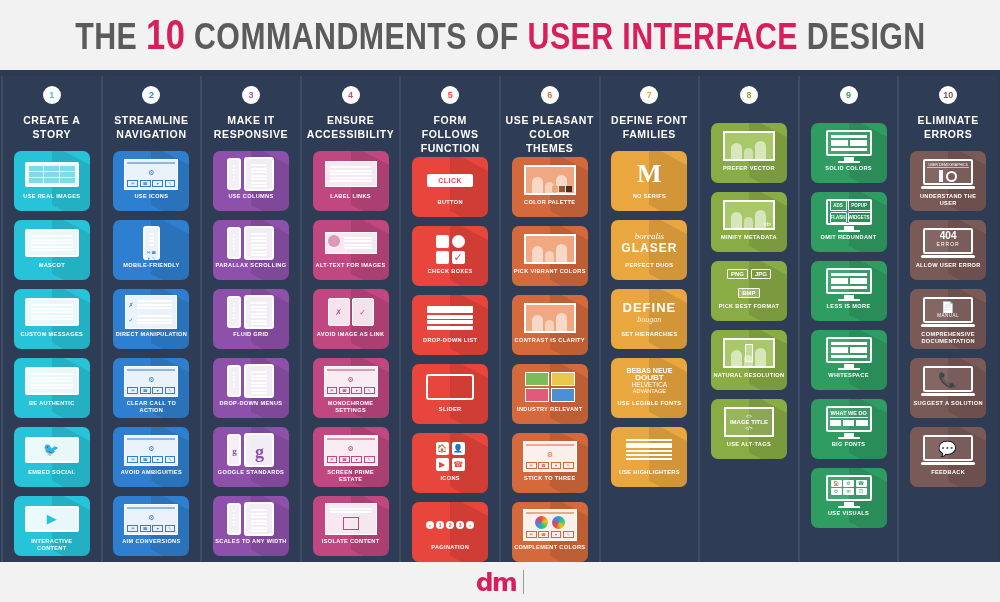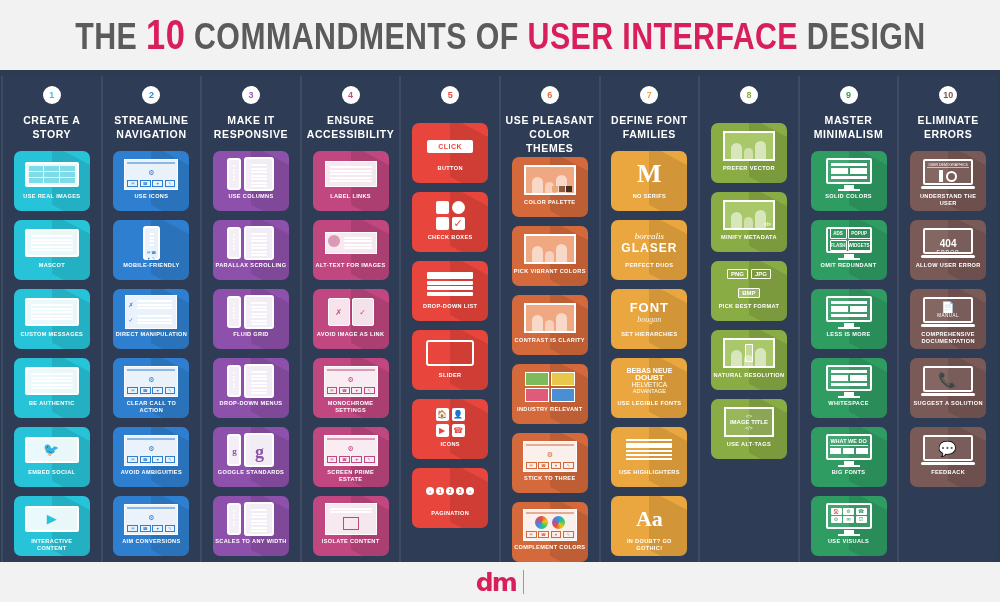--- a/index.html
+++ b/index.html
@@ -564,20 +564,21 @@
                 </div>
                 <div style="width:16px;height:13px;border:1.5px solid currentColor;margin:2px auto"></div>
               </div>
             </div>
             <div class="card-label">ISOLATE CONTENT</div>
           </div>
         </div>
       </div>
       <div class="col">
         <div class="badge" style="color: rgb(232, 69, 60);">5</div>
+        <div class="col-title">FORM FOLLOWS FUNCTION</div>
         <div class="cards">
           <div class="card" style="background: rgb(232, 69, 60);">
             <div class="shadow"></div>
             <div class="art" style="color:#e8453c">
               <div style="background:#fff;color:#e8453c;font-size:7px;font-weight:bold;padding:3px 0;width:46px;text-align:center;border-radius:2px;letter-spacing:.5px">CLICK</div>
             </div>
             <div class="card-label">BUTTON</div>
           </div>
           <div class="card" style="background: rgb(232, 69, 60);">
             <div class="shadow"></div>
@@ -746,21 +747,21 @@
                 <div style="font-family:'Liberation Serif',serif;font-style:italic;font-size:9px">borealis</div>
                 <div style="font-size:12px;font-weight:bold;letter-spacing:1px">GLASER</div>
               </div>
             </div>
             <div class="card-label">PERFECT DUOS</div>
           </div>
           <div class="card" style="background: rgb(234, 167, 63);">
             <div class="shadow"></div>
             <div class="art" style="color:#eaa73f">
               <div style="text-align:center;color:#fff">
-                <div style="font-size:13px;font-weight:bold;letter-spacing:1px">FONT</div>
+                <div style="font-size:13px;font-weight:bold;letter-spacing:1px">DEFINE</div>
                 <div style="font-size:8px;opacity:.85;font-family:'Liberation Serif',serif;font-style:italic">bougan</div>
               </div>
             </div>
             <div class="card-label">SET HIERARCHIES</div>
           </div>
           <div class="card" style="background: rgb(234, 167, 63);">
             <div class="shadow"></div>
             <div class="art" style="color:#eaa73f">
               <div style="text-align:center;color:#fff;line-height:7px">
                 <div style="font-size:7px;font-weight:bold">BEBAS NEUE</div>
@@ -777,27 +778,20 @@
               <div style="width:46px">
                 <div style="height:2px;background:#fff;margin-bottom:2px;"></div>
                 <div style="height:2px;background:#fff;margin-bottom:2px;background:#fff;height:5px;"></div>
                 <div style="height:2px;background:#fff;margin-bottom:2px;"></div>
                 <div style="height:2px;background:#fff;margin-bottom:2px;"></div>
                 <div style="height:2px;background:#fff;margin-bottom:2px;"></div>
               </div>
             </div>
             <div class="card-label">USE HIGHLIGHTERS</div>
           </div>
-          <div class="card" style="background: rgb(234, 167, 63);">
-            <div class="shadow"></div>
-            <div class="art" style="color:#eaa73f">
-              <div class="bigtxt" style="font-size:22px;line-height:30px">Aa</div>
-            </div>
-            <div class="card-label">IN DOUBT? GO GOTHIC!</div>
-          </div>
         </div>
       </div>
       <div class="col">
         <div class="badge" style="color: rgb(138, 171, 60);">8</div>
         <div class="cards">
           <div class="card" style="background: rgb(138, 172, 68);">
             <div class="shadow"></div>
             <div class="art" style="color:#8aac44">
               <div style="position:relative;width:52px;height:30px;border:2px solid #fff;background:#a9c86a;display:flex;align-items:flex-end;justify-content:center;gap:2px;overflow:hidden">
                 <div style="width:11px;height:16px;border-radius:6px 6px 0 0;background:rgba(255,255,255,.55)"></div>
@@ -845,21 +839,20 @@
             <div class="shadow"></div>
             <div class="art" style="color:#8aac44">
               <div style="border:2px solid #fff;width:50px;text-align:center;color:#fff;font-size:5px;padding:4px 0;background:rgba(255,255,255,.12)">&lt;&gt;<br><b style="font-size:6px">IMAGE TITLE</b><br>&lt;/&gt;</div>
             </div>
             <div class="card-label">USE ALT-TAGS</div>
           </div>
         </div>
       </div>
       <div class="col">
         <div class="badge" style="color: rgb(46, 158, 99);">9</div>
-        <div class="col-title">MASTER MINIMALISM</div>
         <div class="cards">
           <div class="card" style="background: rgb(47, 156, 98);">
             <div class="shadow"></div>
             <div class="art" style="color:#2f9c62">
               <div class="mon">
                 <div class="scr" style="display:flex;flex-direction:column;gap:2px;padding:3px;background:rgba(255,255,255,.1)">
                   <div style="background:#fff;height:3px"></div>
                   <div style="display:flex;gap:2px">
                     <div style="background:#fff;height:6px;flex:1"></div>
                     <div style="background:#fff;height:6px;flex:1"></div>
@@ -981,21 +974,21 @@
                 </div>
                 <div class="base"></div>
               </div>
             </div>
             <div class="card-label">UNDERSTAND THE USER</div>
           </div>
           <div class="card" style="background: rgb(122, 90, 86);">
             <div class="shadow"></div>
             <div class="art" style="color:#7a5a56">
               <div class="lap">
-                <div class="scr" style="color:#fff;text-align:center;padding-top:9px">
+                <div class="scr" style="color:#fff;text-align:center;padding-top:1px">
                   <div style="font-size:10px;font-weight:bold;line-height:10px">404</div>
                   <div style="font-size:5px;letter-spacing:1px">ERROR</div>
                 </div>
                 <div class="base"></div>
               </div>
             </div>
             <div class="card-label">ALLOW USER ERROR</div>
           </div>
           <div class="card" style="background: rgb(122, 90, 86);">
             <div class="shadow"></div>

